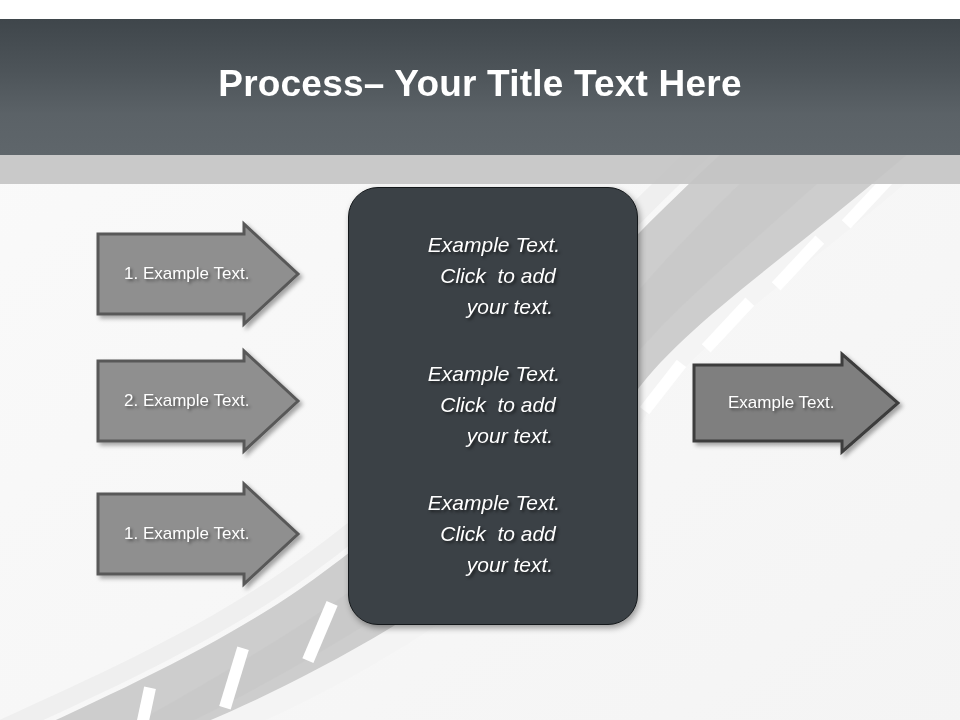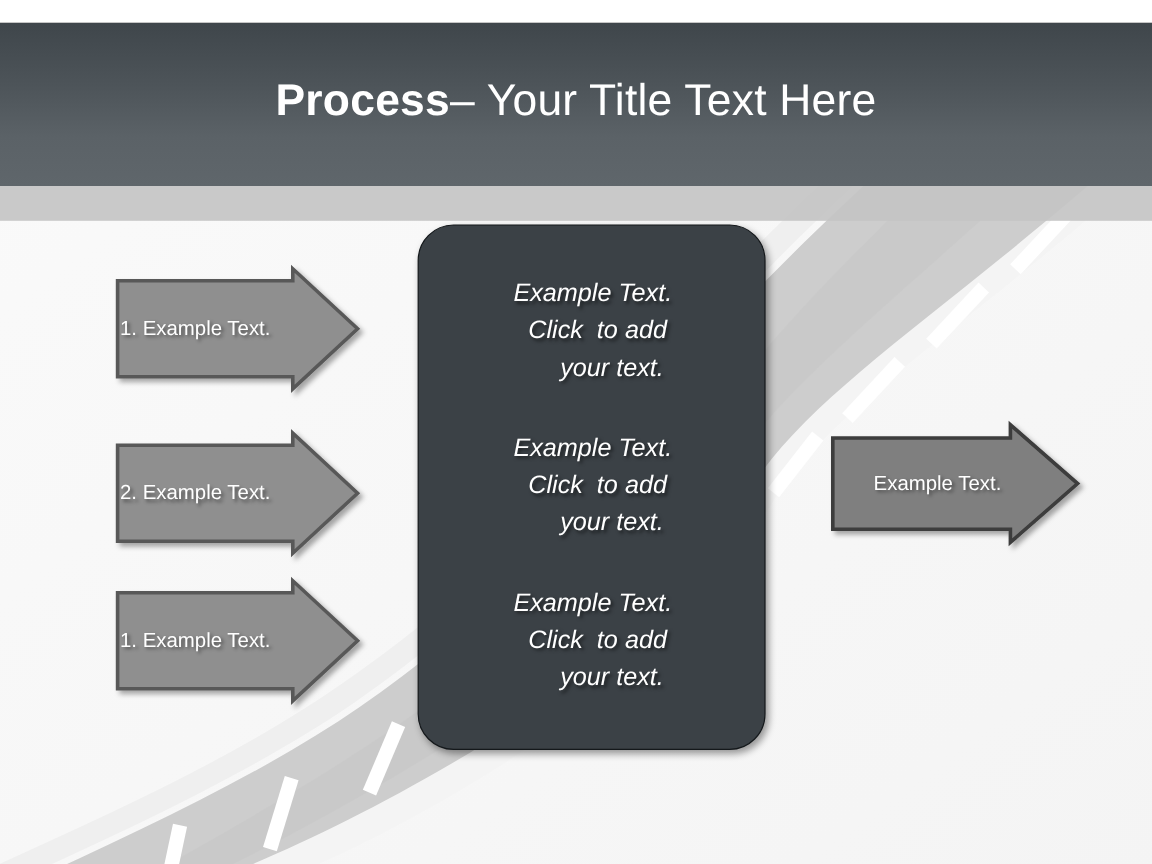--- a/index.html
+++ b/index.html
@@ -31,21 +31,21 @@
     position:absolute;left:0;top:0;width:960px;height:136px;
     display:flex;align-items:center;justify-content:center;
     color:#ffffff;
     font-size:37px;
     letter-spacing:.2px;
     white-space:nowrap;
     padding-bottom:6px;
     box-sizing:border-box;
   }
   #title .bold{font-weight:bold;}
-  #title .rest{font-weight:normal;}
+  #title .rest{font-weight:bold;}
 
   #header-band{
     position:absolute;left:0;top:136px;width:960px;height:29px;
     background:#c4c4c4;
     z-index:20;
     opacity:.92;
   }
 
   
   #panel{
@@ -90,25 +90,25 @@
     left:0;top:0;
     height:100%;
     display:flex;align-items:center;
     color:#ffffff;
     font-size:17px;
     text-shadow:2px 2px 3px rgba(0,0,0,.45);
     white-space:nowrap;
     pointer-events:none;
   }
   #arrow-1{left:96px;top:203px;width:204px;height:104px;}
-  #arrow-2{left:96px;top:340px;width:204px;height:104px;}
+  #arrow-2{left:96px;top:330px;width:204px;height:104px;}
   #arrow-3{left:96px;top:463px;width:204px;height:104px;}
   #arrow-out{left:692px;top:332px;width:208px;height:104px;}
 
-  #arrow-1 .alabel,#arrow-2 .alabel,#arrow-3 .alabel{padding-left:4px;}
+  #arrow-1 .alabel,#arrow-2 .alabel,#arrow-3 .alabel{padding-left:28px;}
   #arrow-out .alabel{padding-left:36px;}
 </style>
 </head>
 <body>
 
 <div id="slide">
 
   <div id="road-layer">
     <svg width="960" height="720" viewBox="0 0 960 720" xmlns="http://www.w3.org/2000/svg">
       <defs>

